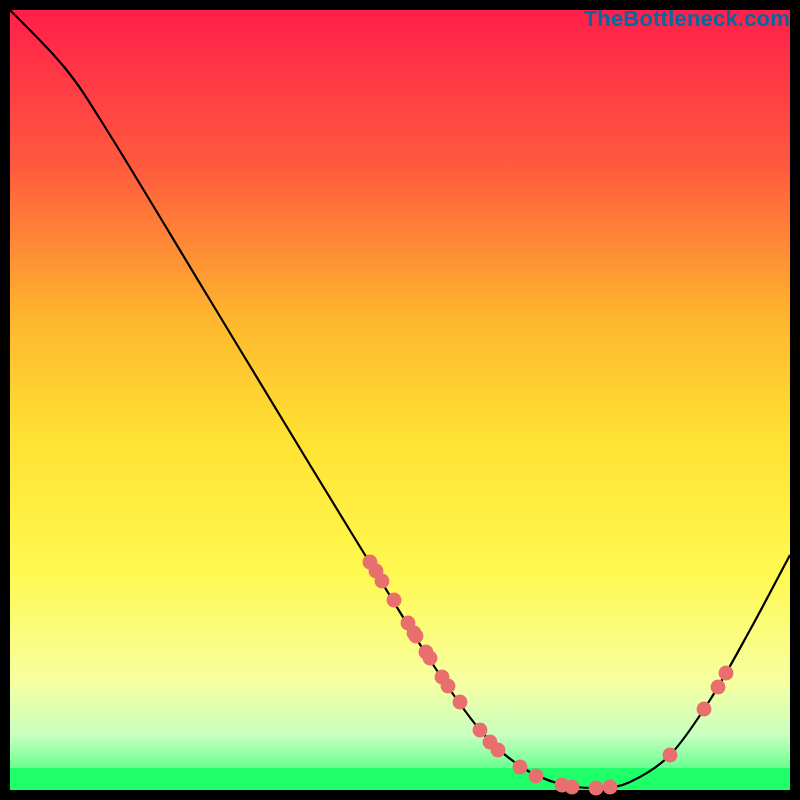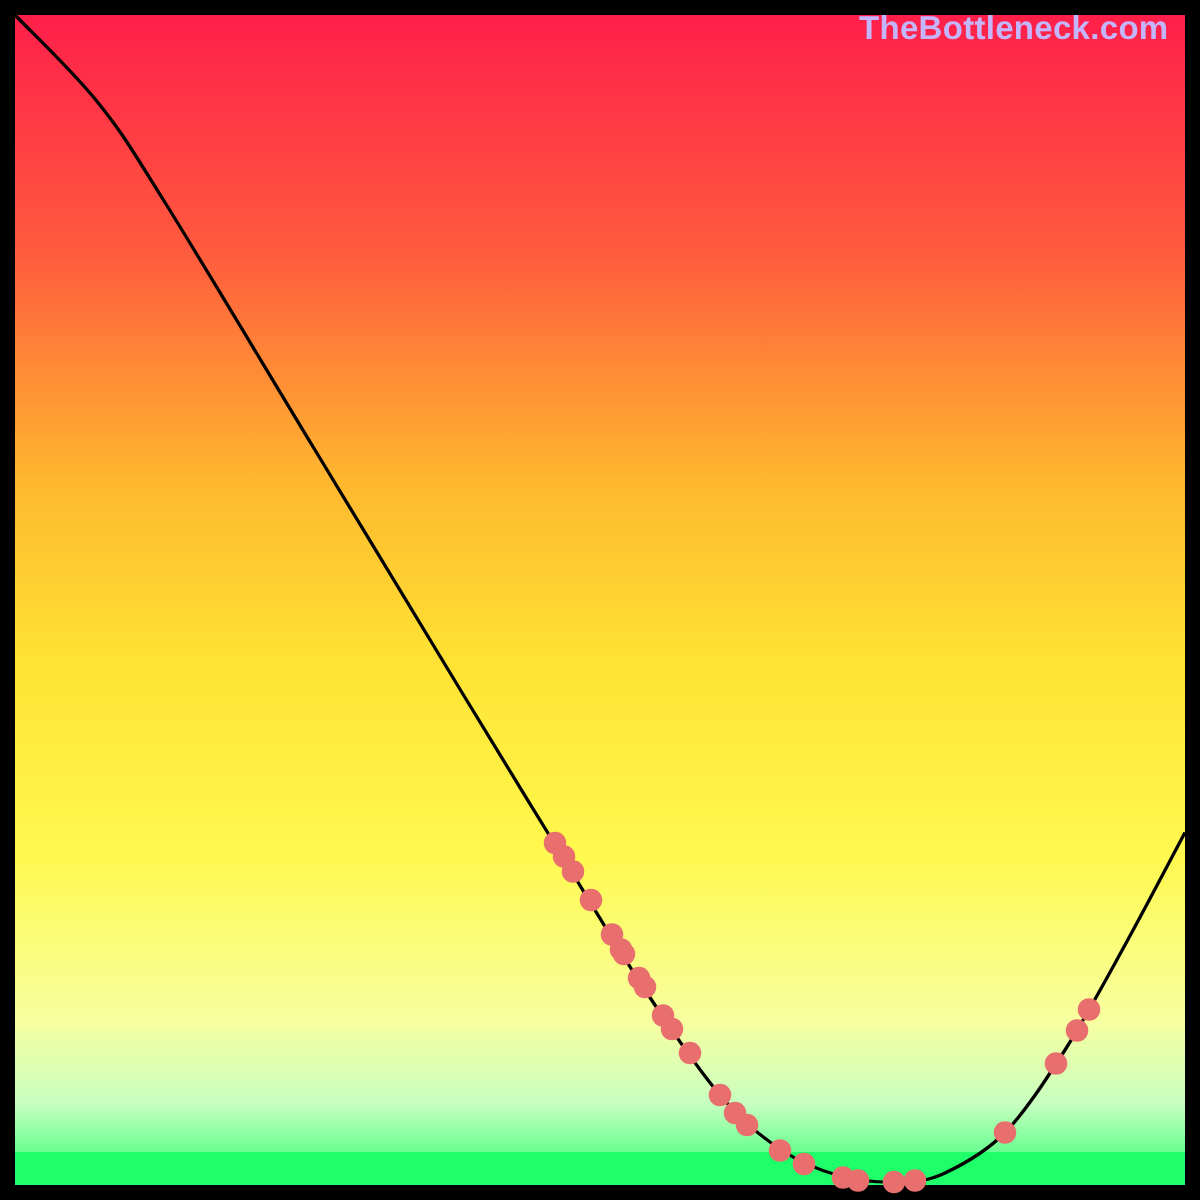--- a/index.html
+++ b/index.html
@@ -7,22 +7,22 @@
     padding: 0;
     width: 800px;
     height: 800px;
     overflow: hidden;
     background: #000;
     font-family: Arial, Helvetica, sans-serif;
   }
   .watermark {
     position: absolute;
     top: 6px;
-    right: 21px;
-    color: #c4b5fd;
+    right: 10px;
+    color: #0369a1;
     font-size: 22px;
     font-weight: 600;
     letter-spacing: 0.2px;
     z-index: 10;
     user-select: none;
     text-align: right;
   }
   svg {
     display: block;
   }

